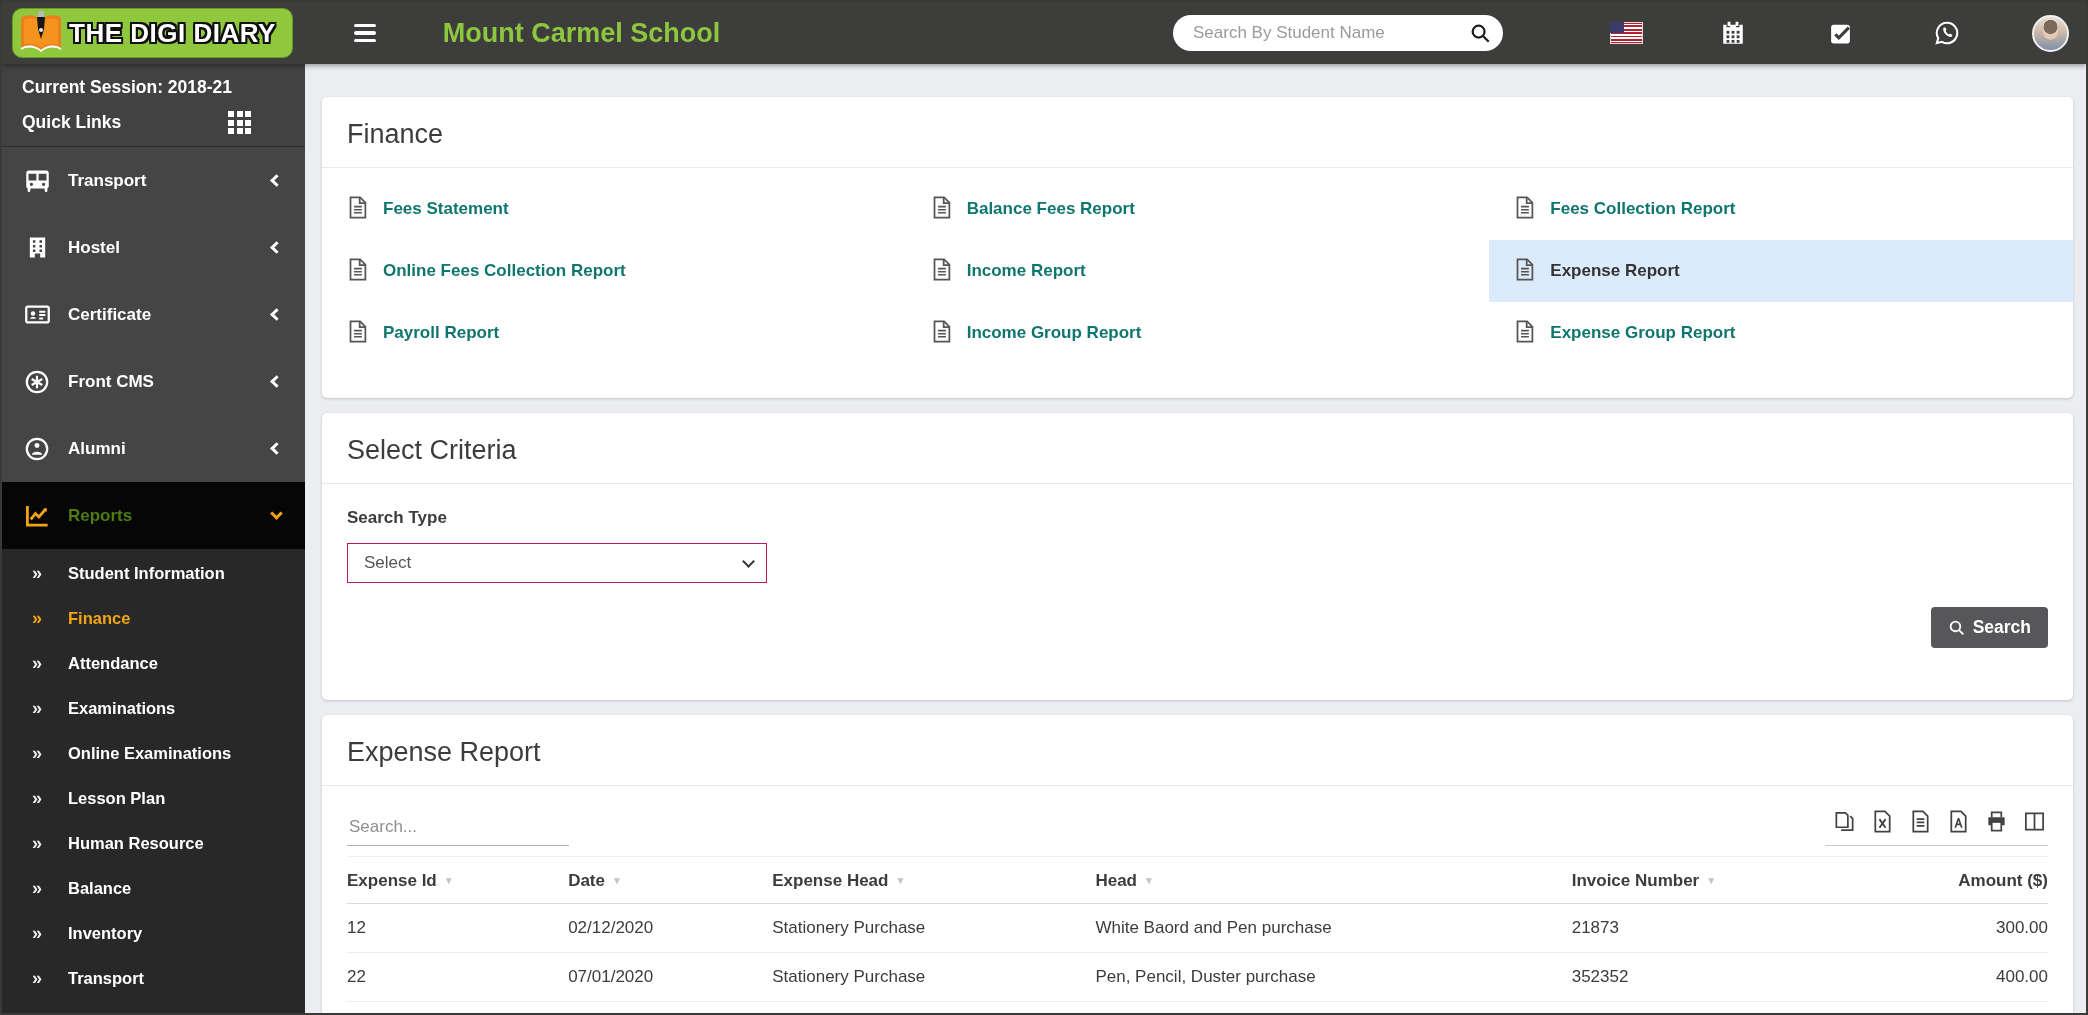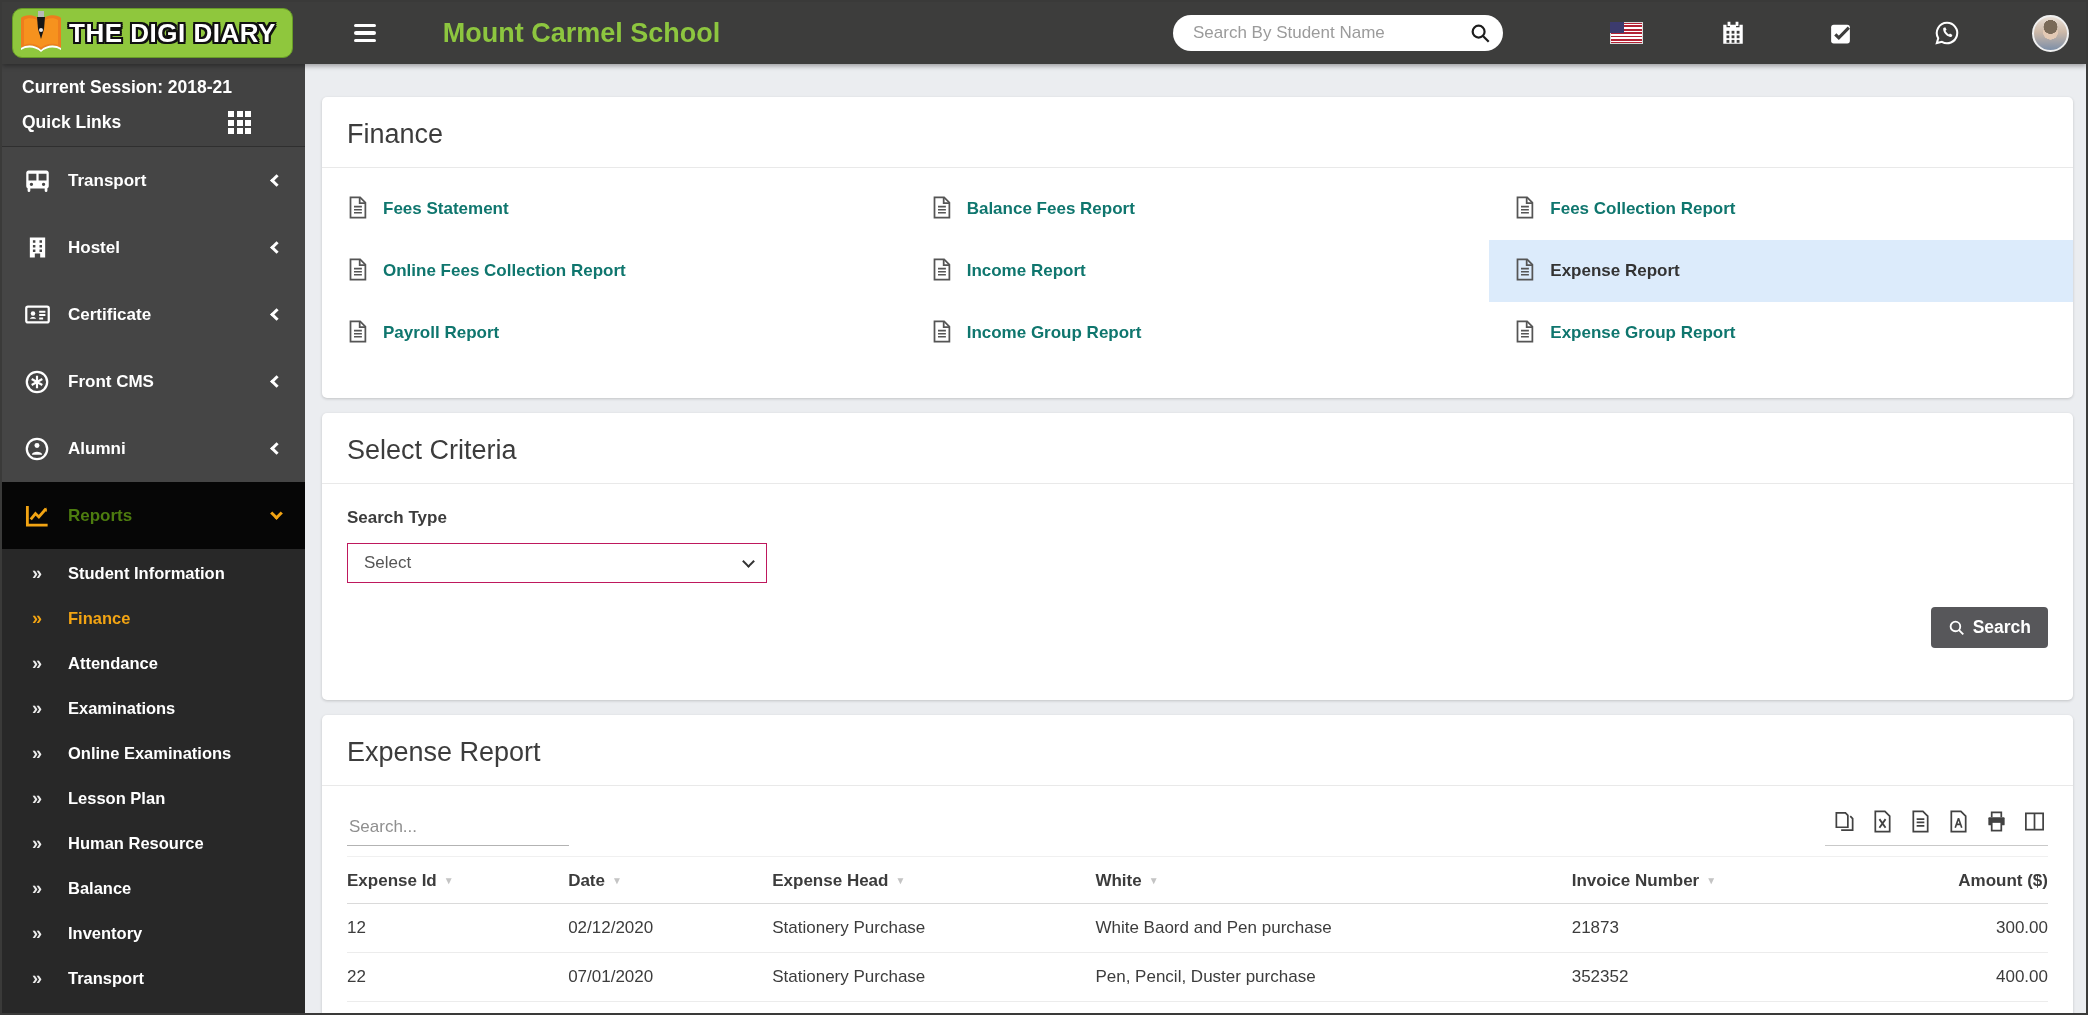--- a/index.html
+++ b/index.html
@@ -485,21 +485,21 @@
               <col style="width:19%">
             <col style="width:28%">
               <col style="width:16%">
               <col style="width:12%">
           </colgroup>
           <thead>
             <tr>
               <th><span>Expense Id</span><span class="sort-arrow">▼</span></th>
               <th><span>Date</span><span class="sort-arrow">▼</span></th>
               <th><span>Expense Head</span><span class="sort-arrow">▼</span></th>
-              <th><span>White</span><span class="sort-arrow">▼</span></th>
+              <th><span>Head</span><span class="sort-arrow">▼</span></th>
               <th><span>Invoice Number</span><span class="sort-arrow">▼</span></th>
               <th class="right"><span>Amount ($)</span></th>
             </tr>
           </thead>
           <tbody>
             <tr>
               <td>12</td>
               <td>02/12/2020</td>
               <td>Stationery Purchase</td>
               <td>White Baord and Pen purchase</td>

